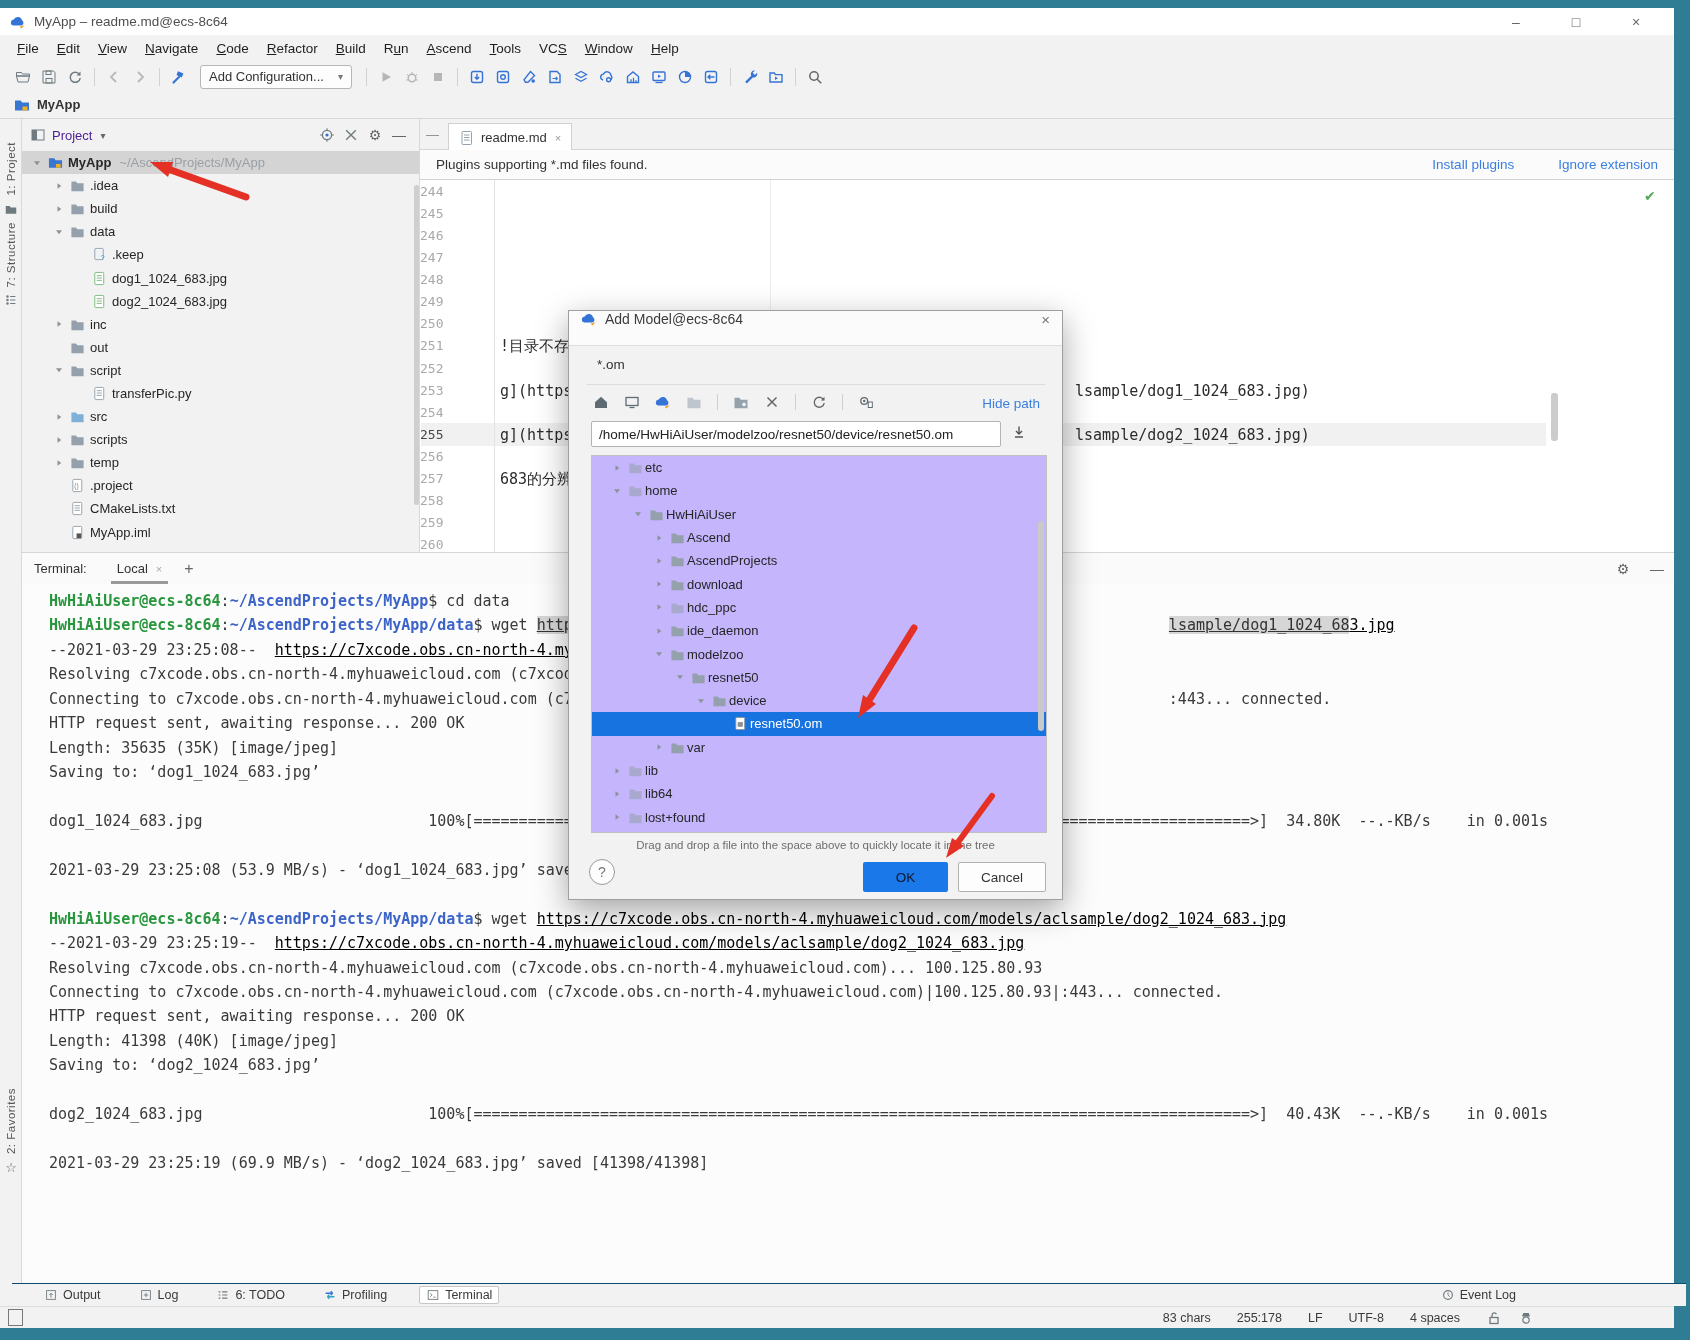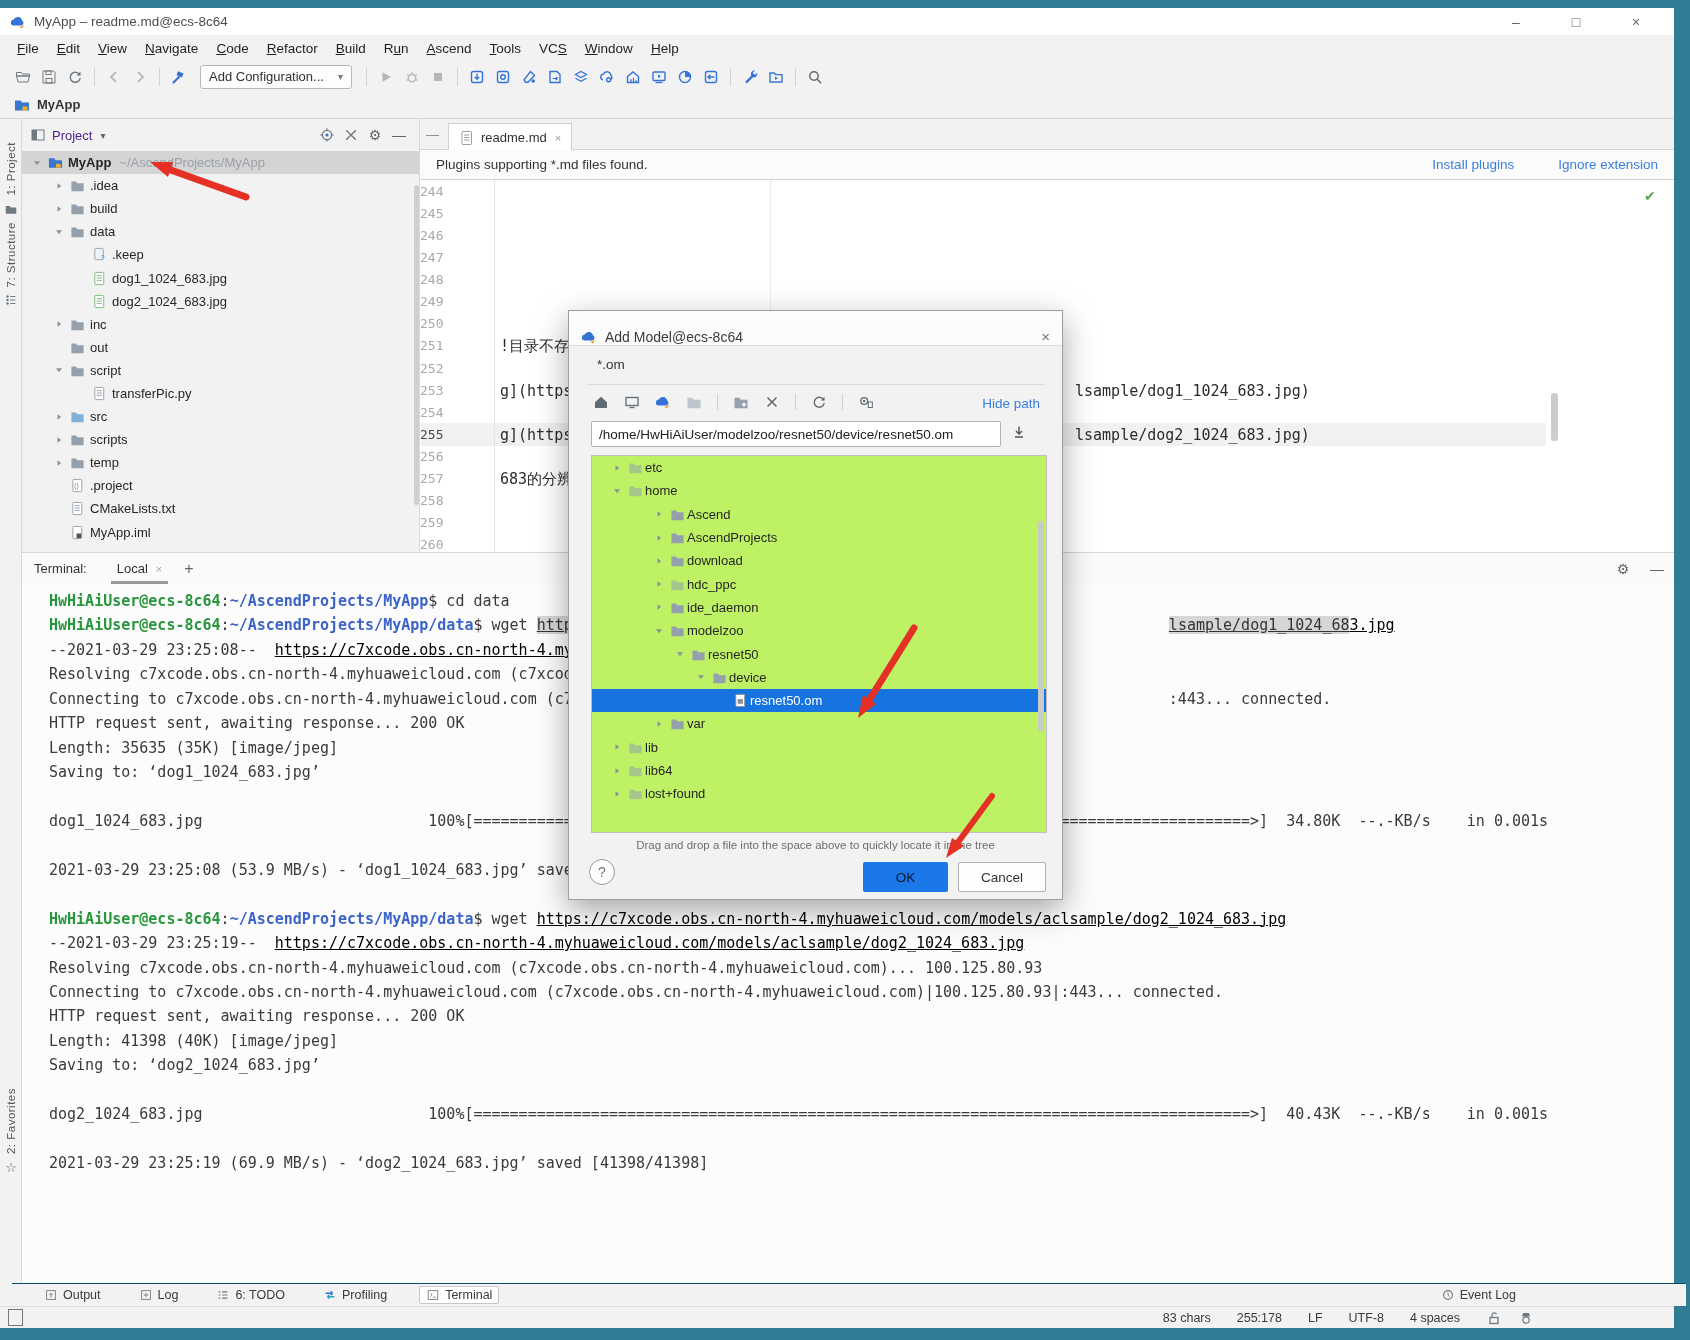--- a/index.html
+++ b/index.html
@@ -82,31 +82,31 @@
   .botbar .item.active{background:#fff;border:1px solid #c6c6c6;border-radius:2px;}
   .botbar .sp{flex:1;}
   .botbar .evlog{display:flex;align-items:center;gap:5px;margin-right:170px;}
   .statusbar{position:absolute;left:0;top:1306px;width:1674px;height:22px;background:#f2f2f2;border-top:1px solid #dcdcdc;box-sizing:border-box;display:flex;align-items:center;font-size:12.5px;color:#3a3a3a;}
   .statusbar .sq{width:13px;height:15px;border:1px solid #777;margin-left:8px;}
   .statusbar .sp{flex:1;}
   .statusbar .v{margin-right:26px;}
   .statusbar .icn{margin-right:16px;color:#555;}
   
   .dialog{position:absolute;left:568px;top:310px;width:495px;height:590px;background:#f2f2f2;border:1px solid #9f9f9f;box-shadow:0 10px 30px rgba(0,0,0,.35);box-sizing:border-box;z-index:50;}
-  .dlg-title{height:34px;background:#fbfbfb;border-bottom:1px solid #ddd;display:flex;align-items:flex-end;padding:0 12px;}
+  .dlg-title{height:34px;background:#fbfbfb;border-bottom:1px solid #ddd;display:flex;align-items:flex-start;padding:0 12px;}
   .dlg-title .t{font-size:14px;color:#3c3c3c;margin-left:8px;flex:1;}
   .dlg-title .x{color:#777;font-size:15px;}
   .dlg-filter{position:absolute;left:28px;top:46px;font-size:13.5px;color:#333;}
   .dlg-sep{position:absolute;left:18px;top:73px;width:458px;height:1px;background:#dcdcdc;}
   .dlg-tools{position:absolute;left:24px;top:83px;display:flex;align-items:center;gap:15px;}
   .dlg-tools .vsep{width:1px;height:16px;background:#cfcfcf;}
   .hidepath{position:absolute;right:22px;top:85px;color:#3a7edf;font-size:13.5px;}
   .dlg-path{position:absolute;left:22px;top:110px;width:410px;height:26px;background:#fff;border:1px solid #b4b4b4;border-radius:2px;font-size:13.5px;color:#222;display:flex;align-items:center;padding:0 7px;box-sizing:border-box;white-space:nowrap;overflow:hidden;}
   .dlg-dl{position:absolute;left:442px;top:113px;}
-  .dlg-tree{position:absolute;left:22px;top:144px;width:456px;height:378px;background:#bef264;border:1px solid #c0c0c0;box-sizing:border-box;overflow:hidden;}
+  .dlg-tree{position:absolute;left:22px;top:144px;width:456px;height:378px;background:#c4b5fd;border:1px solid #c0c0c0;box-sizing:border-box;overflow:hidden;}
   .drow{height:23.3px;display:flex;align-items:center;font-size:13px;color:#262626;white-space:nowrap;}
   .drow.sel{background:#1673e0;color:#fff;}
   .dthumb{position:absolute;left:469px;top:210px;width:6px;height:210px;background:#c9c9c9;border-radius:3px;}
   .dlg-hint{position:absolute;left:0;top:528px;width:100%;text-align:center;font-size:11.5px;color:#6e6e6e;}
   .dlg-help{position:absolute;left:20px;top:548px;width:24px;height:24px;border:1px solid #9a9a9a;border-radius:50%;color:#777;font-size:14px;display:flex;align-items:center;justify-content:center;background:#fdfdfd;}
   .btn{position:absolute;top:551px;height:30px;display:flex;align-items:center;justify-content:center;font-size:13.5px;border-radius:2px;box-sizing:border-box;}
   .btn-ok{left:294px;width:85px;background:#1a78e8;color:#0f172a;}
   .btn-cancel{left:389px;width:88px;background:#fdfdfd;border:1px solid #b0b0b0;color:#333;}
   .dim{opacity:.55;}
   #arrows{position:absolute;left:0;top:0;z-index:99;pointer-events:none;}
@@ -812,20 +812,33 @@
               <path d="M4 5.8h8L8 11z" fill="#8a9399"></path>
             </svg>
           </span>
           <span class="ticon dim">
             <svg viewBox="0 0 16 16" class="ic" style="width: 15px; height: 15px;">
               <path d="M1.5 3.8h4.9l1.4 1.9h6.7v8.5h-13z" fill="#94a1ad"></path>
             </svg>
           </span>
           <span class="lab">home</span>
         </div>
+        <div class="drow" style="padding-left: 37px;">
+          <span class="chev">
+            <svg viewBox="0 0 16 16" class="ic" style="width: 12px; height: 12px;">
+              <path d="M4 5.8h8L8 11z" fill="#8a9399"></path>
+            </svg>
+          </span>
+          <span class="ticon">
+            <svg viewBox="0 0 16 16" class="ic" style="width: 15px; height: 15px;">
+              <path d="M1.5 3.8h4.9l1.4 1.9h6.7v8.5h-13z" fill="#94a1ad"></path>
+            </svg>
+          </span>
+          <span class="lab">HwHiAiUser</span>
+        </div>
         <div class="drow" style="padding-left: 58px;">
           <span class="chev">
             <svg viewBox="0 0 16 16" class="ic" style="width: 12px; height: 12px;">
               <path d="M6 4.2l5 3.8-5 3.8z" fill="#8a9399"></path>
             </svg>
           </span>
           <span class="ticon">
             <svg viewBox="0 0 16 16" class="ic" style="width: 15px; height: 15px;">
               <path d="M1.5 3.8h4.9l1.4 1.9h6.7v8.5h-13z" fill="#94a1ad"></path>
             </svg>

